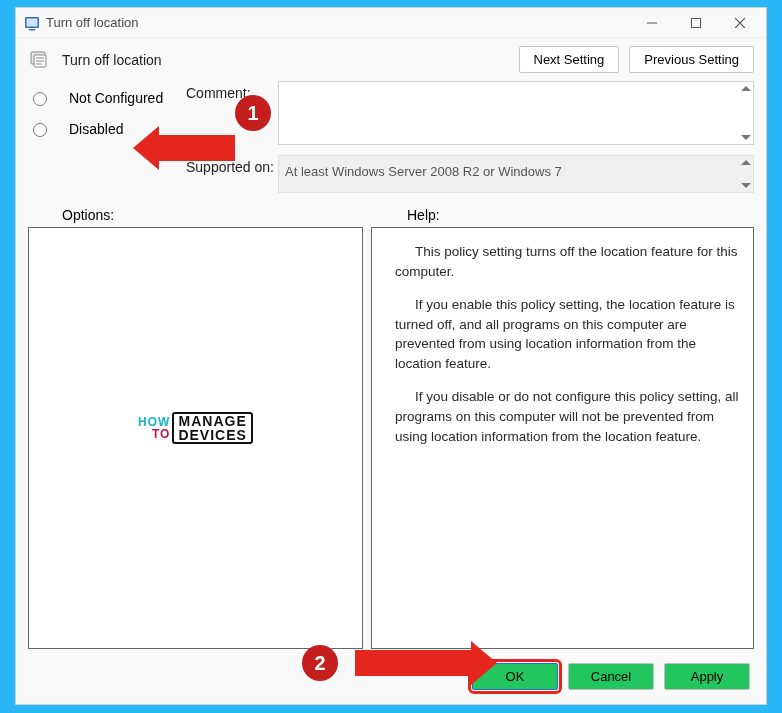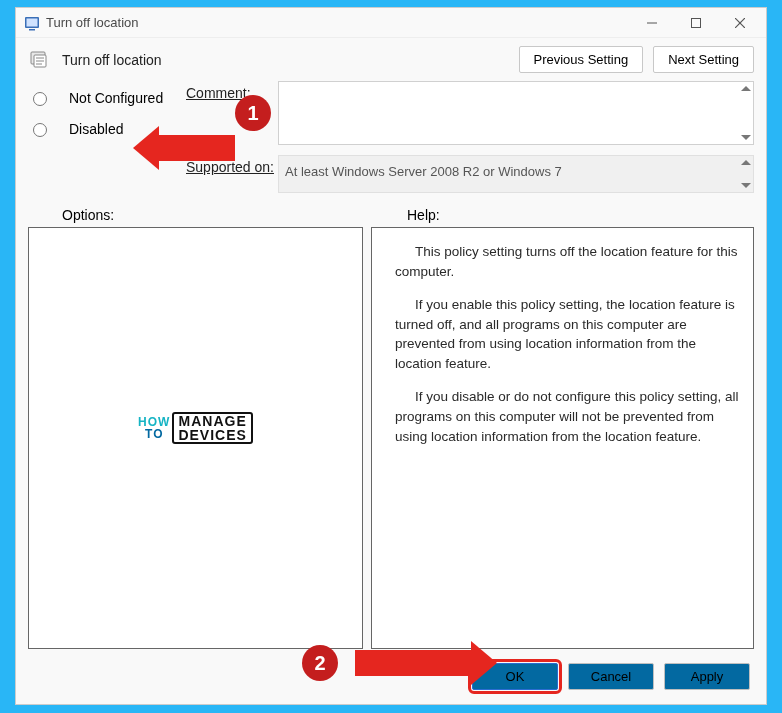--- a/index.html
+++ b/index.html
@@ -97,21 +97,20 @@
     display: grid;
     grid-template-columns: 92px 1fr;
     grid-auto-rows: auto;
     row-gap: 10px;
     align-items: start;
   }
   .state-fields label {
     padding-top: 4px;
     color: #222;
     font-size: 14px;
-    text-decoration: underline;
   }
   .txtbox {
     background: #fff;
     border: 1px solid #d0d0d0;
     min-height: 64px;
     padding: 6px;
     position: relative;
     color: #222;
     display:flex;
     align-items: flex-start;
@@ -178,21 +177,21 @@
   }
   .logo-howto {
     font-family: Arial, sans-serif;
     font-weight: 900;
     font-size: 12px;
     line-height: 1;
     text-align: right;
     margin-right: 2px;
   }
   .logo-howto .how { color: #16b4c4; letter-spacing: 1px;}
-  .logo-howto .to { color: #0369a1; letter-spacing: 1px; text-align: center;}
+  .logo-howto .to { color: #be185d; letter-spacing: 1px;}
   .logo-md {
     border: 2px solid #111;
     border-radius: 3px;
     padding: 0 4px;
     font-family: Impact, Arial Black, sans-serif;
     font-weight: 800;
     font-size: 14px;
     letter-spacing: 1px;
     line-height: 1;
     text-align:center;
@@ -204,21 +203,21 @@
   .btn-row {
     display:flex;
     gap: 10px;
     justify-content: flex-end;
     padding: 14px 16px 14px 12px;
     align-items:center;
   }
   .btn-row button {
     min-width: 86px;
     padding: 5px 12px;
-    background:#0369a1;
+    background:#22c55e;
     border:1px solid #bfbfbf;
     font-family: inherit;
     font-size: 13px;
     border-radius:2px;
     cursor:pointer;
   }
   .ok-hl { outline: 3px solid #e5261f; outline-offset: 1px; border-color:#2a6cd1 !important; }
 
   
   .anno { position:absolute; pointer-events:none; }
@@ -295,22 +294,22 @@
       <svg width="22" height="22" viewBox="0 0 22 22">
         <rect x="2" y="3" width="14" height="12" rx="1" fill="#e8e8e8" stroke="#888"></rect>
         <rect x="5" y="6" width="12" height="12" rx="1" fill="#fff" stroke="#888"></rect>
         <line x1="7" y1="9" x2="15" y2="9" stroke="#888"></line>
         <line x1="7" y1="12" x2="15" y2="12" stroke="#888"></line>
         <line x1="7" y1="15" x2="13" y2="15" stroke="#888"></line>
       </svg>
     </span>
     <span class="htitle">Turn off location</span>
     <div class="nav-buttons">
+      <button>Next Setting</button>
       <button>Previous Setting</button>
-      <button>Next Setting</button>
     </div>
   </div>
 
   <div class="state-panel">
     <div class="radios">
       <label class="radio-row">
         <input type="radio" name="st" style="">
         <span>Not Configured</span>
       </label>
       <label class="radio-row">

